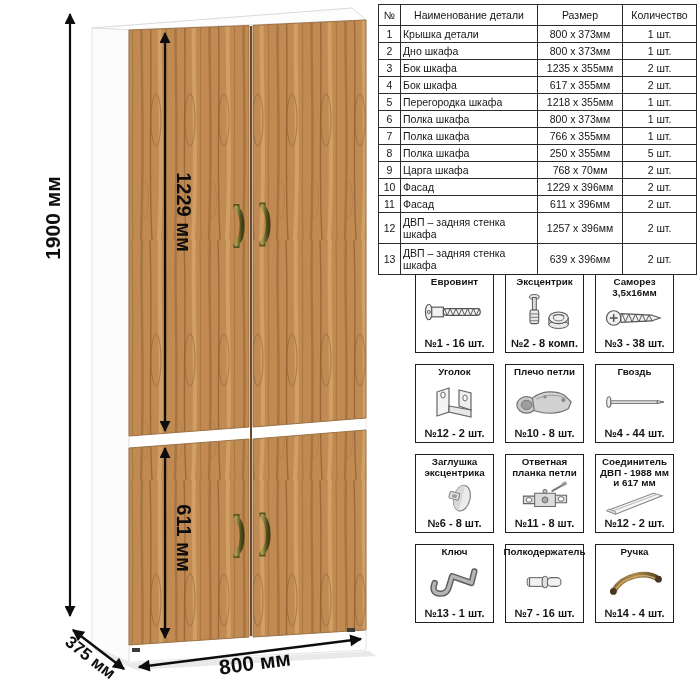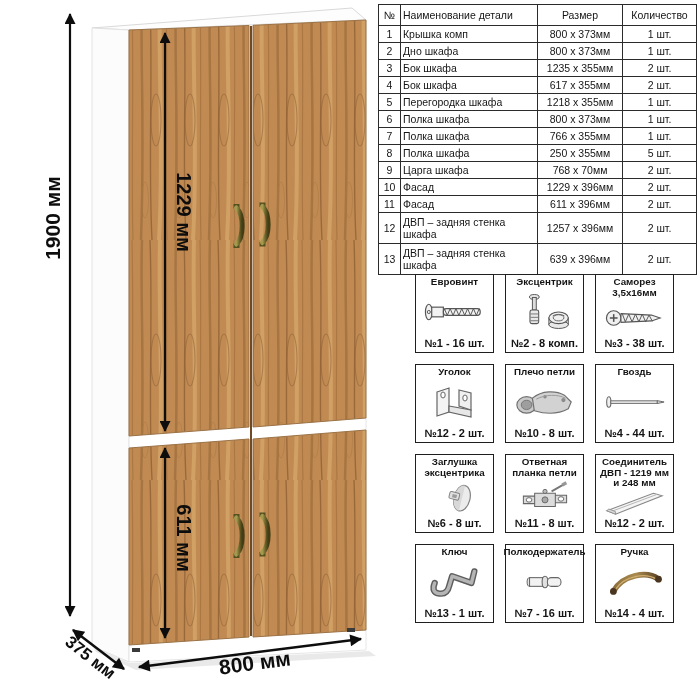--- a/index.html
+++ b/index.html
@@ -20,21 +20,21 @@
     border:1.5px solid #2b2b2b;
     padding:0 2px;overflow:hidden;
   }
   .parts-table th{font-weight:normal;height:20px;}
   .parts-table td{height:16px;}
   .parts-table tr.tall td{height:30px;}
   .c-num{text-align:center;}
   .c-name{text-align:left;}
   .c-size{text-align:center;margin-top:9px;}
   .c-qty{text-align:center;}
-  .parts-table thead th.c-name{text-align:left;margin-left:16px;}
+  .parts-table thead th.c-name{text-align:center;margin-left:16px;}
   
   .hw-grid{
     position:absolute;left:415px;top:274px;
     display:grid;grid-template-columns:repeat(3,79px);
     grid-auto-rows:79px;gap:11px;
   }
   .hw-cell{
     border:1.6px solid #1f1f1f;background:#fff;box-sizing:border-box;
     display:flex;flex-direction:column;align-items:center;justify-content:space-between;
     padding:2px 1px 3px;
@@ -136,21 +136,21 @@
     <tr>
       <th class="c-num">№</th>
       <th class="c-name">Наименование детали</th>
       <th class="c-size">Размер</th>
       <th class="c-qty">Количество</th>
     </tr>
   </thead>
   <tbody>
     <tr>
         <td class="c-num">1</td>
-        <td class="c-name">Крышка комп</td>
+        <td class="c-name">Крышка детали</td>
         <td class="c-size">800 x 373мм</td>
         <td class="c-qty">1 шт.</td>
       </tr>
     <tr>
         <td class="c-num">2</td>
         <td class="c-name">Дно шкафа</td>
         <td class="c-size">800 x 373мм</td>
         <td class="c-qty">1 шт.</td>
       </tr>
     <tr>
@@ -340,21 +340,21 @@
         <ellipse cx="16" cy="19" rx="3" ry="2.4" fill="#fff" stroke="#666"></ellipse>
         <ellipse cx="50" cy="18" rx="3" ry="2.4" fill="#fff" stroke="#666"></ellipse>
         <circle cx="33" cy="19" r="3.2" fill="#a8a8a8" stroke="#666"></circle>
         <circle cx="33" cy="10" r="2.2" fill="#bdbdbd" stroke="#666"></circle>
       </svg>
     </div>
     <div class="hw-count">№11 - 8 шт.</div>
   </div>
 
   <div class="hw-cell">
-    <div class="hw-title">Соединитель ДВП - 1219 мм и 248 мм</div>
+    <div class="hw-title">Соединитель ДВП - 1988 мм и 617 мм</div>
     <div class="hw-icon">
       <svg width="64" height="28" viewBox="0 0 66 28">
         <polygon points="4,22 52,4 61,6.5 13,25.5" fill="#f5f5f5" stroke="#888" stroke-width="1.1"></polygon>
         <line x1="8" y1="23" x2="56" y2="5" stroke="#b5b5b5"></line>
         <polygon points="4,22 13,25.5 13,23 6,20.2" fill="#dcdcdc" stroke="#888" stroke-width="0.8"></polygon>
       </svg>
     </div>
     <div class="hw-count">№12 - 2 шт.</div>
   </div>
 

